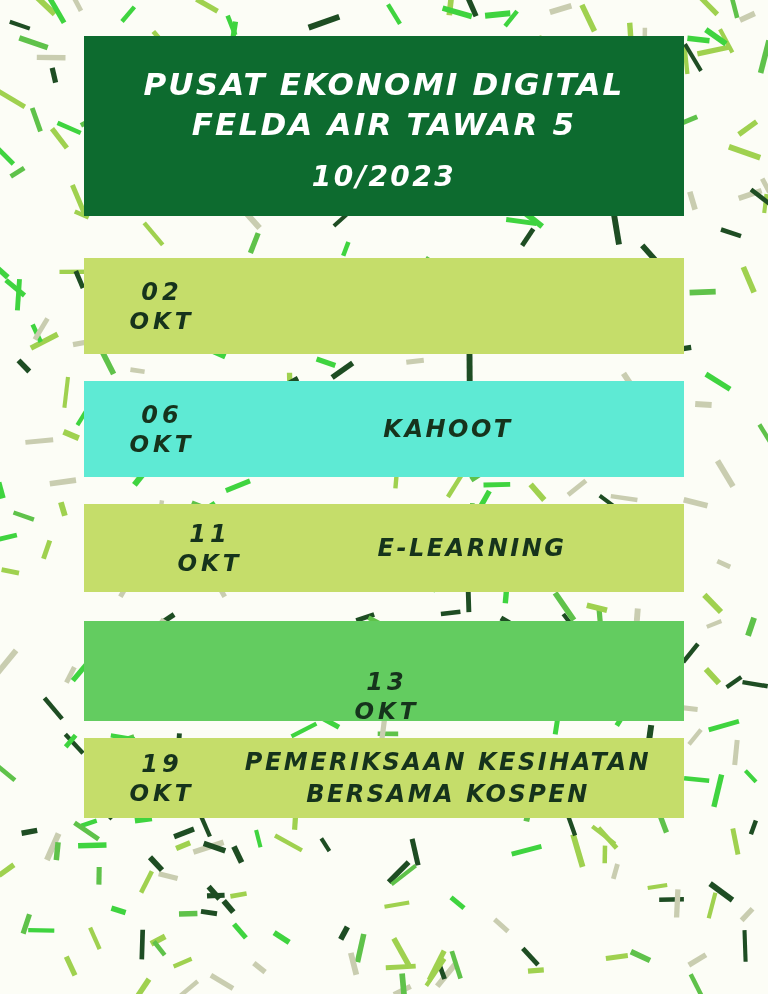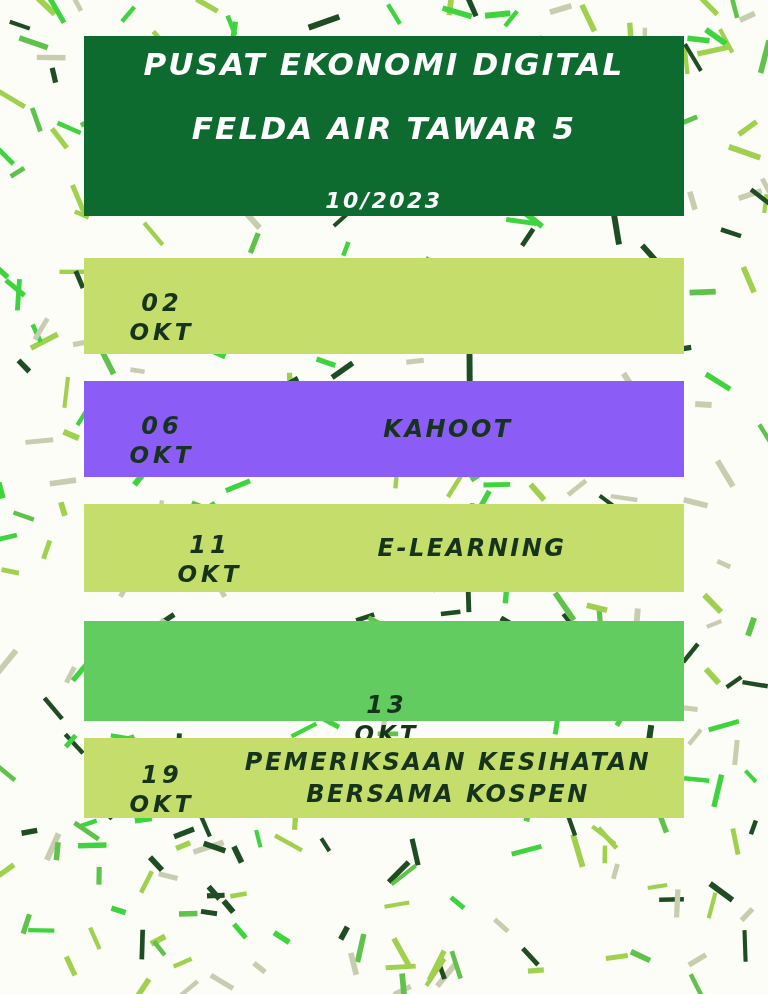--- a/index.html
+++ b/index.html
@@ -40,60 +40,58 @@
     left: 84px;
     top: 36px;
     width: 600px;
     height: 180px;
     background: #0d6b2f;
     display: flex;
     flex-direction: column;
     align-items: center;
     justify-content: center;
     padding-top: 6px;
-    gap: 24px;
   }
   .header-line {
     color: #ffffff;
     font-family: "DejaVu Sans", sans-serif;
     font-weight: bold;
     font-style: italic;
     font-size: 31px;
     letter-spacing: 2.2px;
     line-height: 1.28;
     text-align: center;
     text-transform: uppercase;
     white-space: nowrap;
   }
   .header-date {
     color: #ffffff;
     font-family: "DejaVu Sans", sans-serif;
     font-weight: bold;
     font-style: italic;
-    font-size: 22px;
+    font-size: 28px;
     letter-spacing: 2.5px;
     margin-top: 16px;
     text-align: left;
   }
   .event-row {
     position: absolute;
     left: 84px;
     width: 600px;
     display: flex;
     align-items: center;
   }
   .date-box {
     width: 150px;
     flex: 0 0 150px;
     display: flex;
     flex-direction: column;
     align-items: center;
     justify-content: center;
     padding-left: 6px;
-    margin-top: 23px;
   }
   .date-day {
     color: #16331c;
     font-family: "DejaVu Sans", sans-serif;
     font-weight: bold;
     font-style: italic;
     font-size: 24px;
     letter-spacing: 4px;
     line-height: 1.25;
   }
@@ -557,21 +555,21 @@
       <div class="header-date">10/2023</div>
     </div>
 
     <div id="events">
         <div class="event-row" style="top: 258px; height: 96px; background: rgb(197, 221, 106);">
           <div class="date-box">
             <div class="date-day">02</div>
             <div class="date-month">OKT</div>
           </div>
         </div>
-        <div class="event-row" style="top: 381px; height: 96px; background: #8b5cf6;">
+        <div class="event-row" style="top: 381px; height: 96px; background: #5eead4;">
           <div class="date-box">
             <div class="date-day">06</div>
             <div class="date-month">OKT</div>
           </div>
           <div class="event-title">KAHOOT</div>
         </div>
         <div class="event-row" style="top: 504px; height: 88px; background: rgb(197, 221, 106); padding-left: 48px;">
           <div class="date-box">
             <div class="date-day">11</div>
             <div class="date-month">OKT</div>

